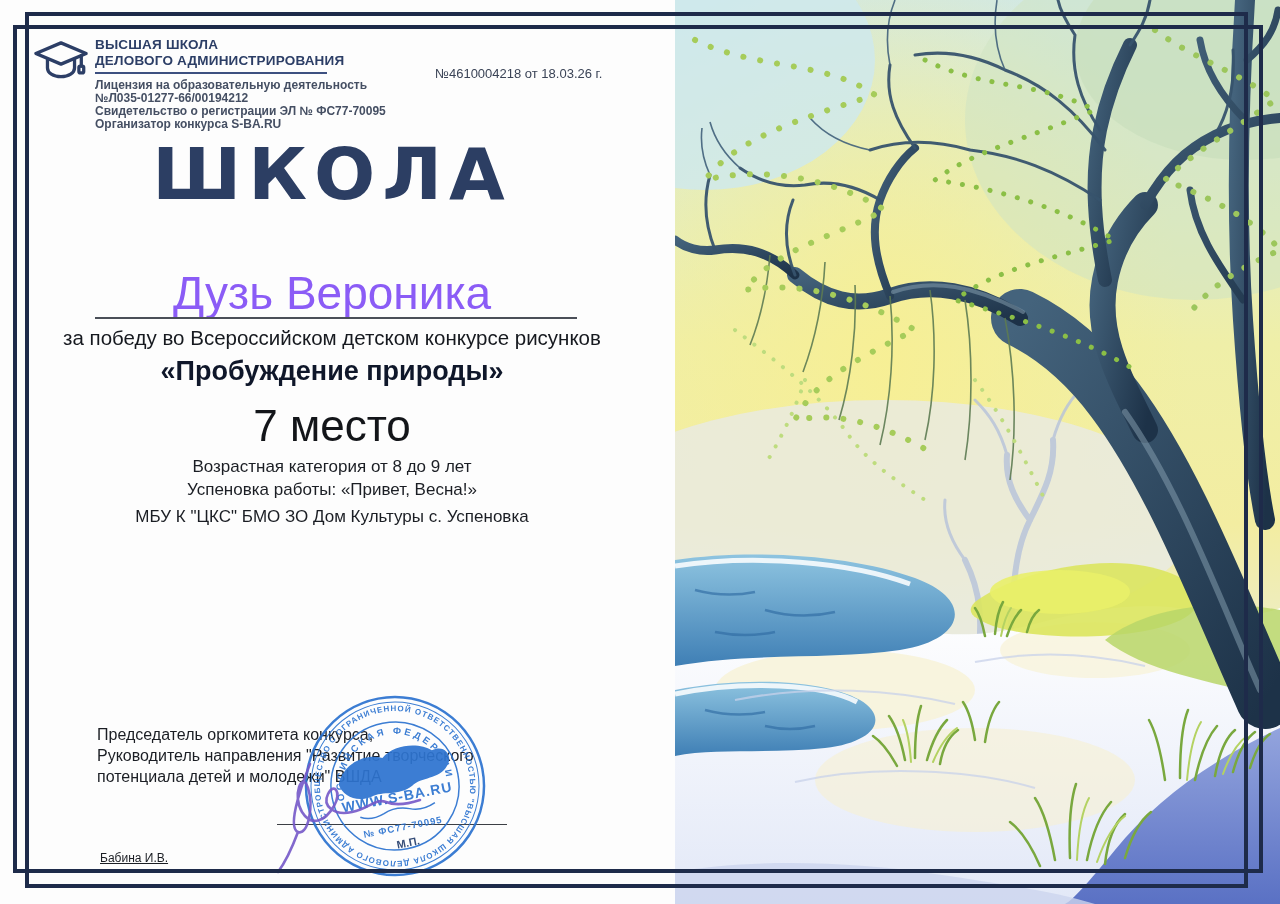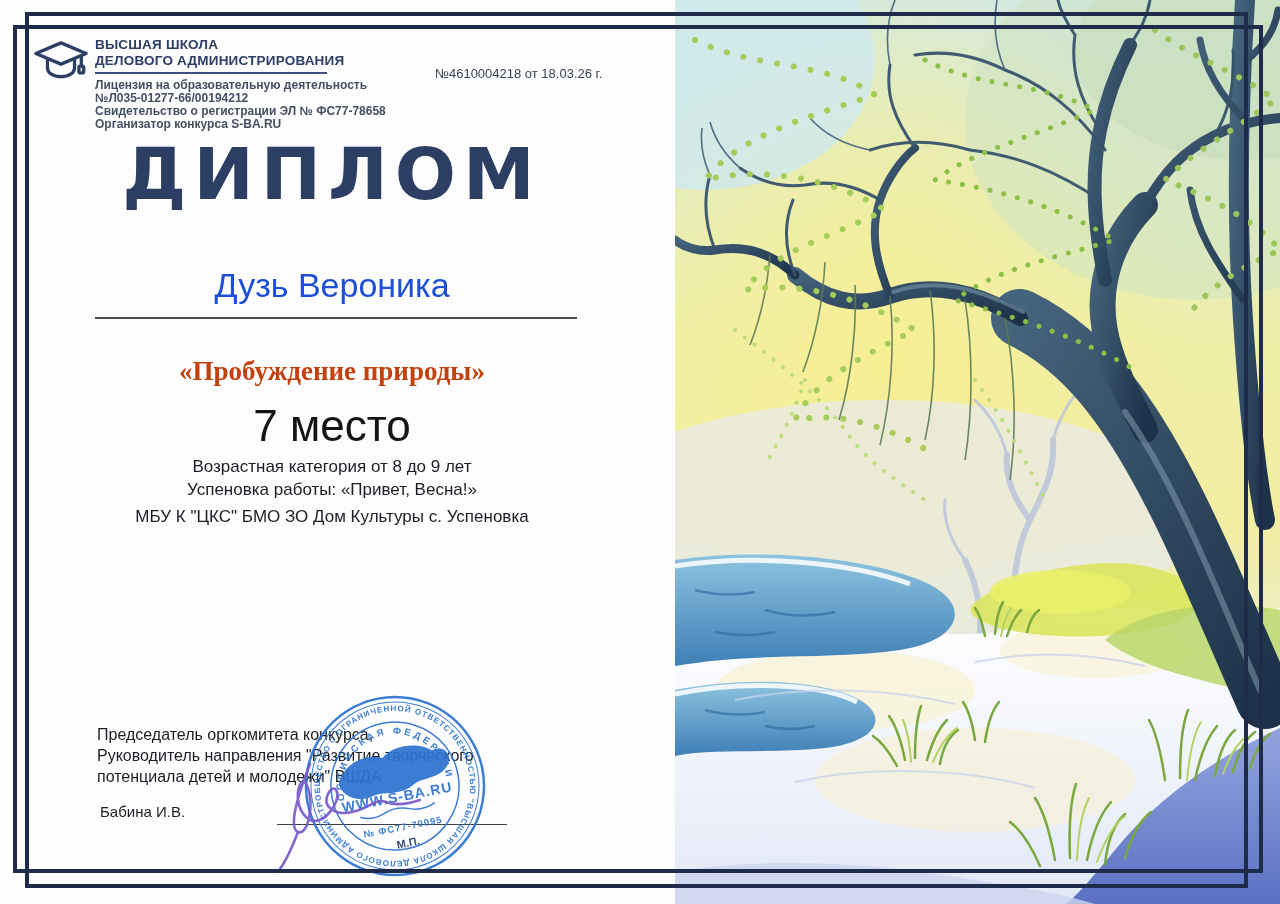--- a/index.html
+++ b/index.html
@@ -22,35 +22,35 @@
   .org-underline{width:232px;height:2px;background:#3d5080;margin-top:3px;}
   .license-block{margin-top:5px;}
   .license-line{display:block;font-size:12px;font-weight:bold;color:#454f63;line-height:13px;}
   .doc-number{position:absolute;left:435px;top:66px;font-size:13px;color:#3a4356;z-index:2;}
 
   
   .center-line{position:absolute;left:8px;width:648px;text-align:center;z-index:2;}
   .title{top:132px;font-family:"DejaVu Sans",sans-serif;font-size:72px;font-weight:bold;
          letter-spacing:7px;color:#2c3e63;}
   .awarded{top:231px;font-size:17px;letter-spacing:2px;color:#1d2026;}
-  .recipient{top:266px;font-size:34px;color:#1d4ed8;}
+  .recipient{top:266px;font-size:46px;color:#8b5cf6;}
   .name-underline{position:absolute;left:95px;top:317px;width:482px;border-top:2px solid #4a4f58;z-index:2;}
   .reason{top:326px;font-size:20.5px;color:#16191f;}
-  .contest{top:356px;font-family:Liberation Serif, serif;font-size:27px;font-weight:bold;color:#c2410c;}
+  .contest{top:356px;font-family:Liberation Sans, sans-serif;font-size:27px;font-weight:bold;color:#0f172a;}
   .place{top:401px;font-size:44px;color:#131519;}
   .detail{font-size:17px;color:#1b1e24;}
   .age{top:457px;text-align:center;}
   .work{top:480px;}
   .institution{top:507px;}
   .curator{top:539px;}
 
   
   .signatory{position:absolute;left:97px;top:724px;font-size:16px;line-height:21px;color:#1b1e24;z-index:2;}
   .signatory-line{display:block;}
-  .signatory-name{position:absolute;left:100px;top:803px;font-size:15px;color:#1b1e24;z-index:2;}
+  .signatory-name{position:absolute;left:100px;top:851px;font-size:12px;color:#1b1e24;z-index:2;text-decoration:underline;}
   .signature-line{position:absolute;left:277px;top:824px;width:230px;border-top:1.5px solid #3c3f45;z-index:2;}
   .stamp{position:absolute;left:300px;top:690px;width:190px;height:192px;z-index:3;opacity:.93;}
   .stamp svg{transform:rotate(-11deg);}
   .signature{position:absolute;left:268px;top:736px;width:190px;height:140px;z-index:4;}
 </style>
 </head>
 <body>
 
 <div class="page">
 
@@ -181,29 +181,30 @@
       <rect x="48.5" y="30" width="5" height="7" rx="1.5"></rect>
     </g>
   </svg>
   <div class="org-block">
     <div class="org-line">ВЫСШАЯ ШКОЛА</div>
     <div class="org-line">ДЕЛОВОГО АДМИНИСТРИРОВАНИЯ</div>
     <div class="org-underline"></div>
     <div class="license-block">
       <span class="license-line">Лицензия на образовательную деятельность</span>
       <span class="license-line">№Л035-01277-66/00194212</span>
-      <span class="license-line">Свидетельство о регистрации ЭЛ № ФС77-78658</span>
+      <span class="license-line">Свидетельство о регистрации ЭЛ № ФС77-70095</span>
       <span class="license-line">Организатор конкурса S-BA.RU</span>
     </div>
   </div>
   <div class="doc-number">№4610004218 от 18.03.26 г.</div>
 
-  <div class="center-line title">ДИПЛОМ</div>
+  <div class="center-line title">ШКОЛА</div>
   <div class="center-line recipient">Дузь Вероника</div>
   <div class="name-underline"></div>
+  <div class="center-line reason">за победу во Всероссийском детском конкурсе рисунков</div>
   <div class="center-line contest">«Пробуждение природы»</div>
   <div class="center-line place">7 место</div>
   <div class="center-line detail age">Возрастная категория от 8 до 9 лет</div>
   <div class="center-line detail work">Успеновка работы: «Привет, Весна!»</div>
   <div class="center-line detail institution">МБУ К "ЦКС" БМО ЗО Дом Культуры с. Успеновка</div>
 
   <div class="signatory">
     <span class="signatory-line">Председатель оргкомитета конкурса,</span>
     <span class="signatory-line">Руководитель направления "Развитие творческого</span>
     <span class="signatory-line">потенциала детей и молодежи" ВШДА</span>

